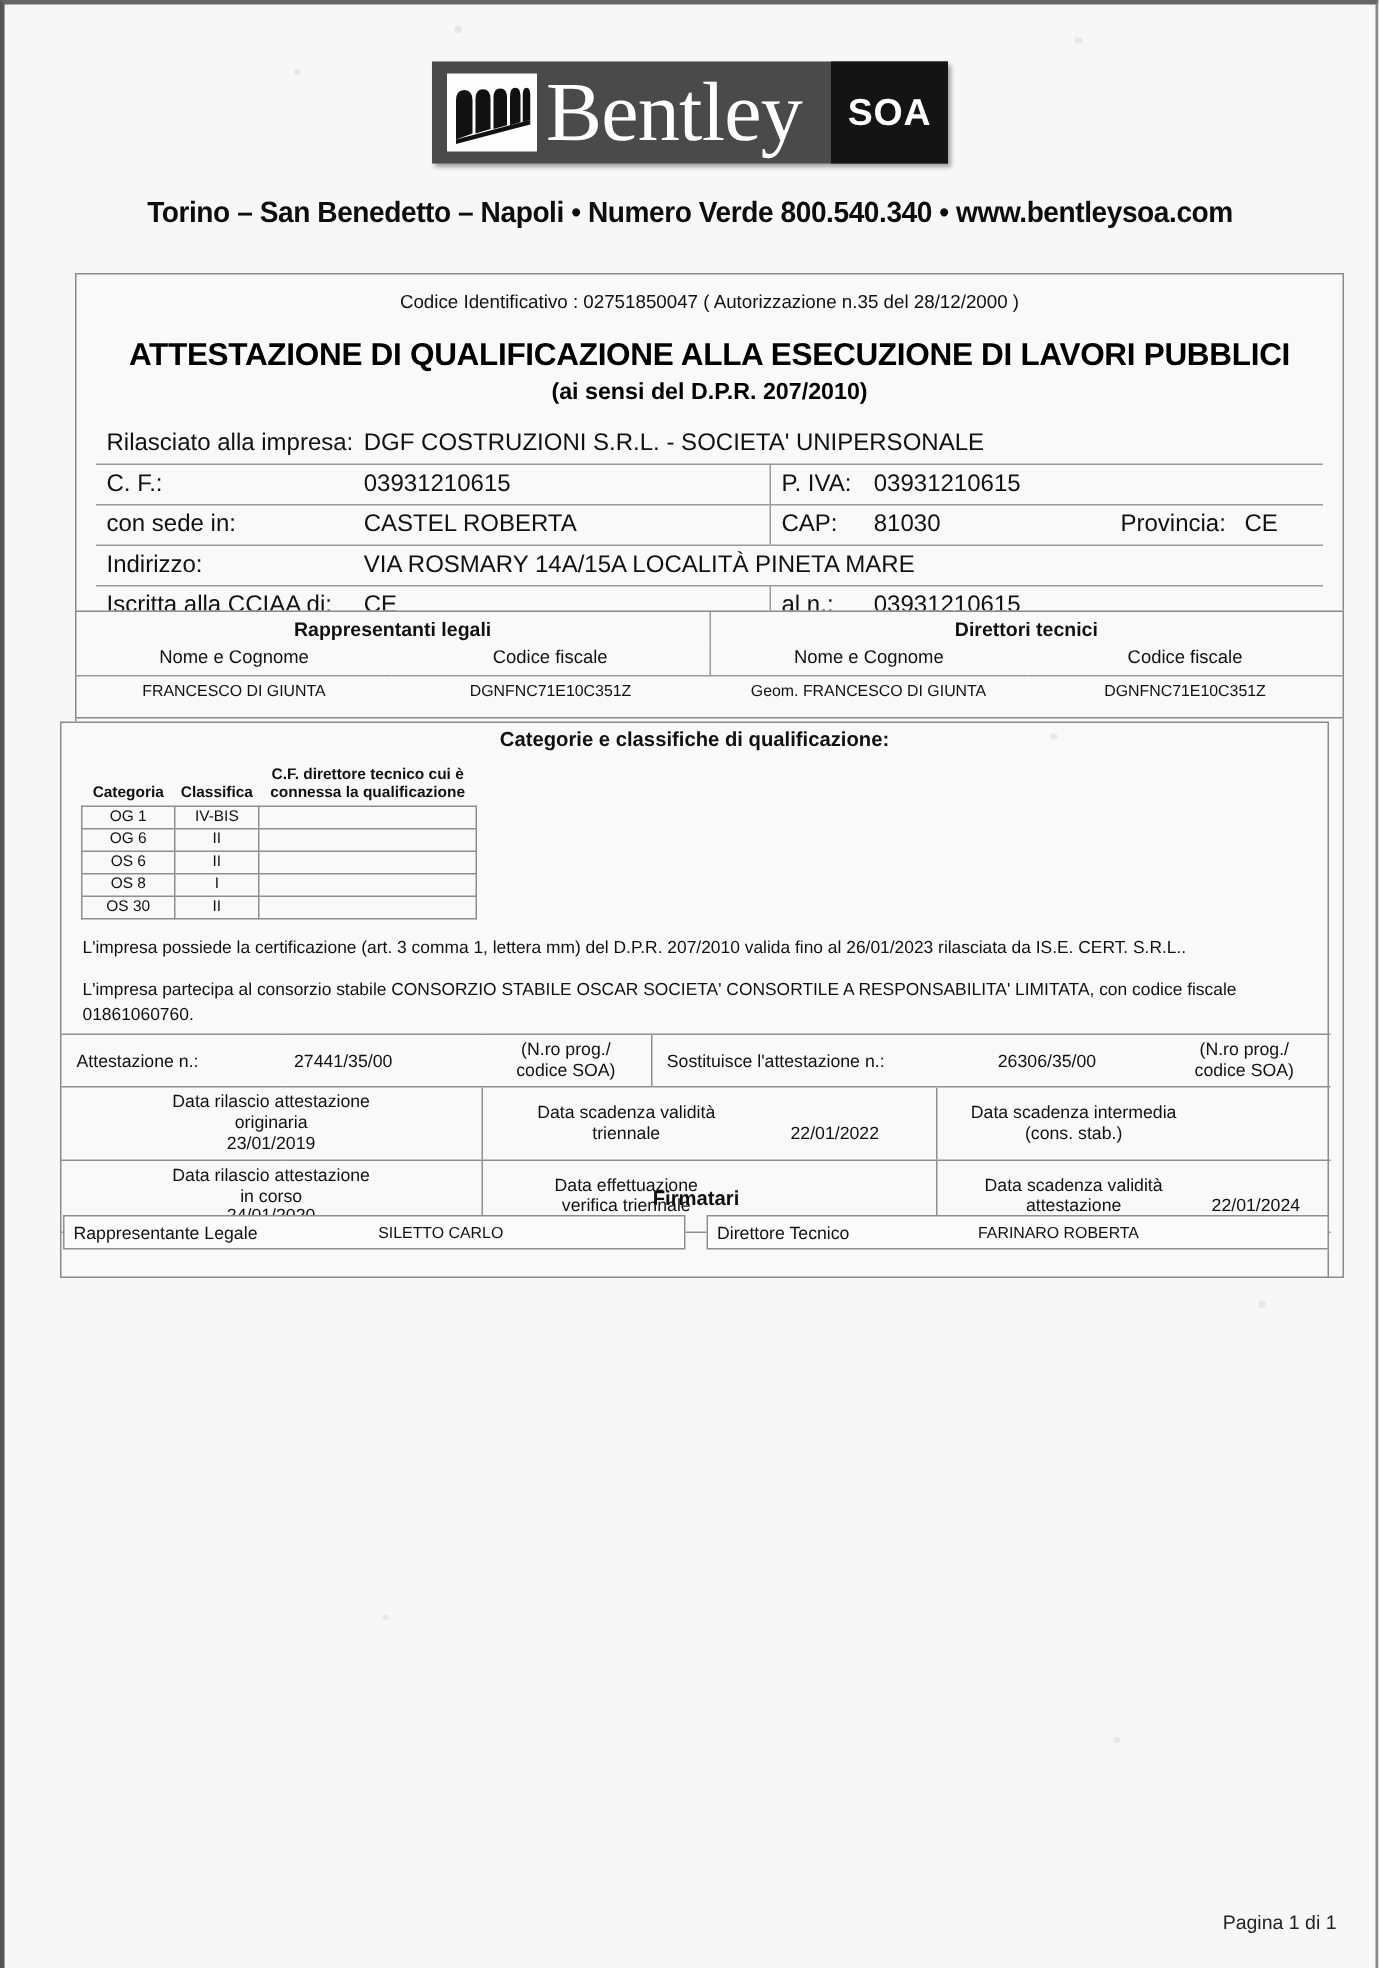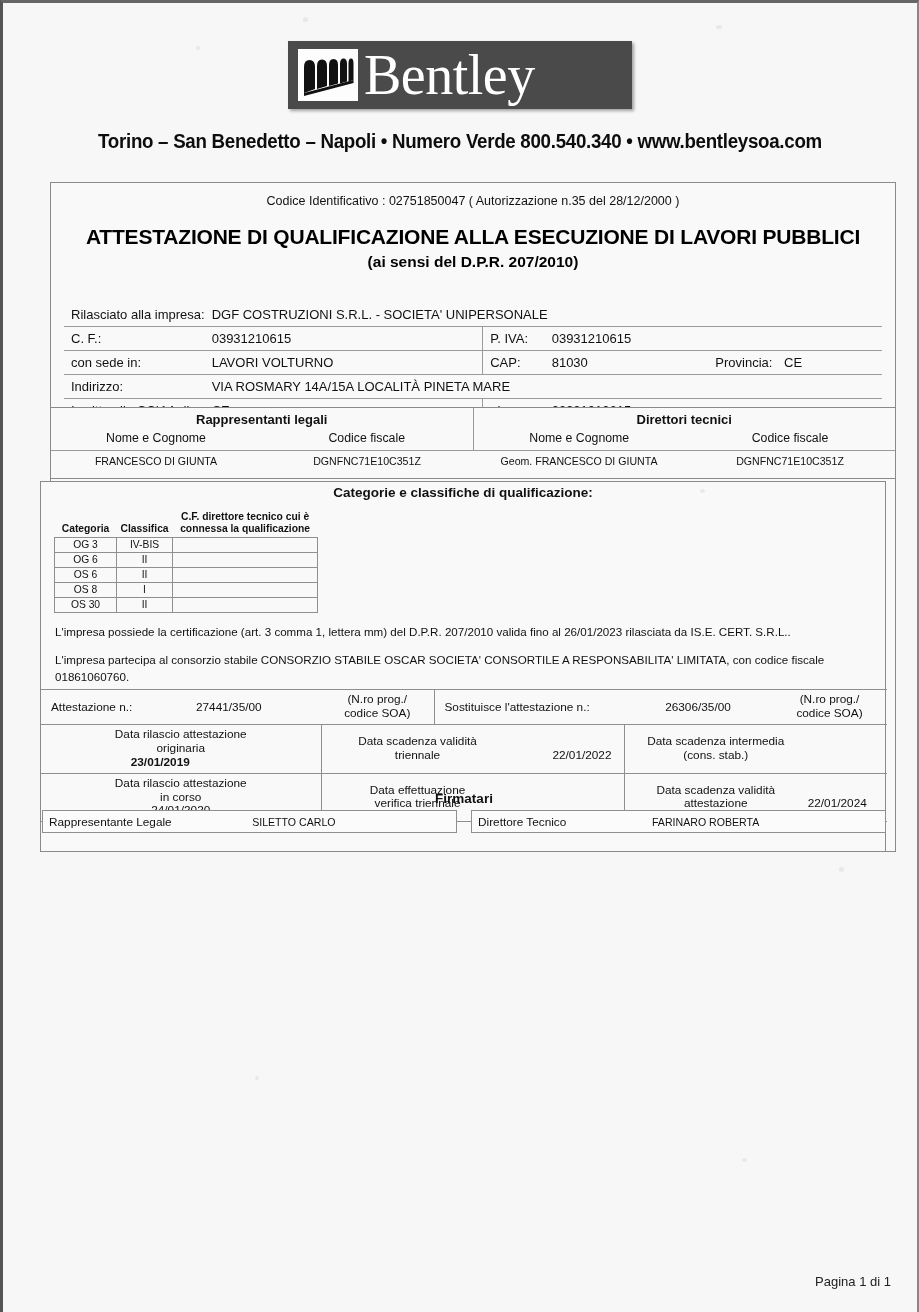--- a/index.html
+++ b/index.html
@@ -109,24 +109,24 @@
   .title2 {
     text-align: center;
     font-size: 15.5px;
     font-weight: bold;
     margin-top: 4px;
     color: #000;
   }
 
   
   .info {
-    margin-top: 32px;
+    margin-top: 12px;
     width: 100%;
     border-collapse: collapse;
-    font-size: 13px;
+    font-size: 16px;
   }
   .info td {
     padding: 4px 0 4px 7px;
     border-bottom: 1px solid #9a9a9a;
     vertical-align: middle;
     height: 22px;
   }
   .info tr:first-child td { border-top: none; }
   .info .vdiv { border-left: 1px solid #9a9a9a; }
   .lbl { white-space: nowrap; }
@@ -284,20 +284,21 @@
         <svg width="60" height="52" viewBox="0 0 60 52" aria-hidden="true">
           <path d="M6 44 L6 18 Q6 11 11.5 11 Q17 11 17 18 L17 40 Z" fill="#111"></path>
           <path d="M19 40 L19 17 Q19 10.5 24 10.5 Q29 10.5 29 17 L29 37 Z" fill="#111"></path>
           <path d="M31 37 L31 16 Q31 10 35.5 10 Q40 10 40 16 L40 34.5 Z" fill="#111"></path>
           <path d="M42 34.5 L42 15 Q42 9.5 45.5 9.5 Q49 9.5 49 15 L49 32.5 Z" fill="#111"></path>
           <path d="M50.5 32.5 L50.5 14.5 Q50.5 9.5 53 9.5 Q55.5 9.5 55.5 14.5 L55.5 31 Z" fill="#111"></path>
           <path d="M6 44 L55.5 31 L55.5 34 L6 47 Z" fill="#111"></path>
         </svg>
       </div>
       <div class="logo-word">Bentley</div>
+      <div class="logo-soa">SOA</div>
     </div>
     <div class="tagline">Torino – San Benedetto – Napoli  • Numero Verde 800.540.340  • www.bentleysoa.com</div>
   </div>
 
   <div class="frame">
     <div class="ident">Codice Identificativo : 02751850047 ( Autorizzazione n.35 del 28/12/2000 )</div>
     <div class="title1">ATTESTAZIONE DI QUALIFICAZIONE ALLA ESECUZIONE DI LAVORI PUBBLICI</div>
     <div class="title2">(ai sensi del D.P.R. 207/2010)</div>
 
     <table class="info">
@@ -307,21 +308,21 @@
         <td colspan="3">DGF COSTRUZIONI S.R.L. - SOCIETA' UNIPERSONALE</td>
       </tr>
       <tr>
         <td class="lbl" style="width:130px;">C. F.:</td>
         <td style="width:278px;">03931210615</td>
         <td class="vdiv lbl" style="width:62px;">P. IVA:</td>
         <td>03931210615</td>
       </tr>
       <tr>
         <td class="lbl">con sede in:</td>
-        <td>LAVORI VOLTURNO</td>
+        <td>CASTEL ROBERTA</td>
         <td class="vdiv lbl">CAP:</td>
         <td>
           <span style="display:inline-block;width:160px;">81030</span>
           <span>Provincia:</span>
           <span style="padding-left:8px;">CE</span>
         </td>
       </tr>
       <tr>
         <td class="lbl">Indirizzo:</td>
         <td colspan="3">VIA ROSMARY 14A/15A LOCALITÀ PINETA MARE</td>
@@ -366,21 +367,21 @@
     <table class="cat-table">
       <thead>
         <tr>
           <th class="c-cat">Categoria</th>
           <th class="c-cls">Classifica</th>
           <th class="c-cf">C.F. direttore tecnico cui è connessa la qualificazione</th>
         </tr>
       </thead>
       <tbody>
         <tr>
-          <td>OG 3</td>
+          <td>OG 1</td>
           <td>IV-BIS</td>
           <td></td>
         </tr>
         <tr>
           <td>OG 6</td>
           <td>II</td>
           <td></td>
         </tr>
         <tr>
           <td>OS 6</td>
@@ -417,27 +418,27 @@
         <td class="two">
           <span>(N.ro prog./</span><br>
           <span>codice SOA)</span>
         </td>
       </tr>
       <tr>
         <td class="two" colspan="2" style="width:280px;">
           <span style="display:inline-block;width:172px;text-align:center;">
             <span>Data rilascio attestazione</span><br>
             <span>originaria</span>
-          </span><span style="display:inline-block;width:100px;text-align:left;vertical-align:middle;font-weight:bold;">23/01/2019</span>
+          </span><span style="display:inline-block;width:100px;text-align:center;vertical-align:middle;">23/01/2019</span>
         </td>
         <td class="two sepl" colspan="2" style="width:303px;">
           <span style="display:inline-block;width:168px;text-align:center;">
             <span>Data scadenza validità</span><br>
             <span>triennale</span>
-          </span><span style="display:inline-block;width:110px;text-align:right;vertical-align:middle;">22/01/2022</span>
+          </span><span style="display:inline-block;width:110px;text-align:center;vertical-align:middle;">22/01/2022</span>
         </td>
         <td class="two sepl" colspan="2">
           <span style="display:inline-block;width:163px;text-align:center;">
             <span>Data scadenza intermedia</span><br>
             <span>(cons. stab.)</span>
           </span><span style="display:inline-block;width:80px;text-align:center;vertical-align:middle;"></span>
         </td>
       </tr>
       <tr>
         <td class="two" colspan="2">

